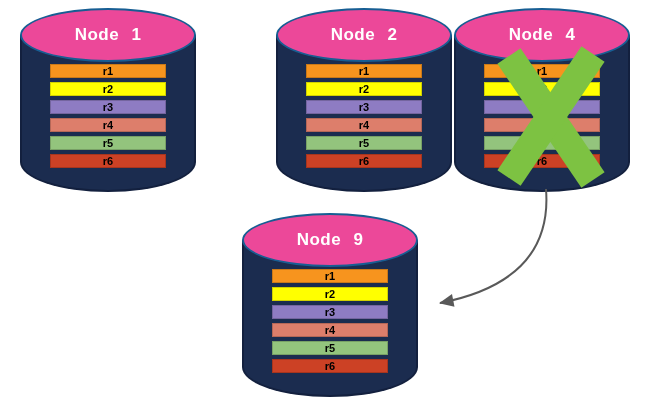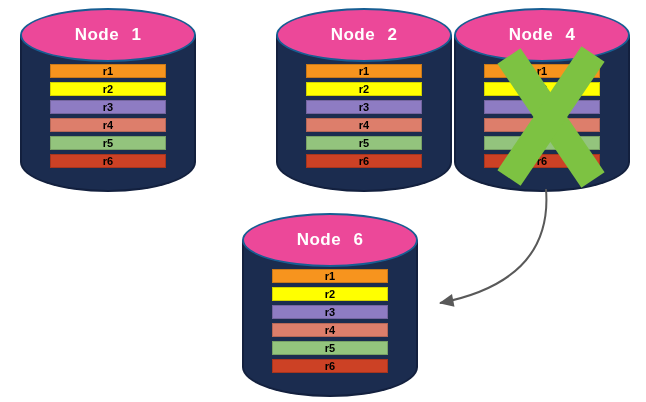--- a/index.html
+++ b/index.html
@@ -144,21 +144,21 @@
     </div>
     <svg class="x-mark" width="176" height="184" viewBox="0 0 176 184" aria-hidden="true">
       <line x1="55" y1="48" x2="139" y2="172" stroke-width="28" stroke="#7DC242"></line>
       <line x1="139" y1="46" x2="55" y2="170" stroke-width="28" stroke="#7DC242"></line>
     </svg>
   </div>
 
   <div class="node node-4">
     <div class="cyl-body"></div>
     <div class="cyl-top">
-      <span class="node-title">Node 6</span>
+      <span class="node-title">Node 9</span>
     </div>
     <div class="bars">
       <div class="bar" style="background-color: rgb(247, 148, 30);">
           <span>r1</span>
         </div>
       <div class="bar" style="background-color: rgb(255, 255, 0);">
           <span>r2</span>
         </div>
       <div class="bar" style="background-color: rgb(142, 124, 195);">
           <span>r3</span>

